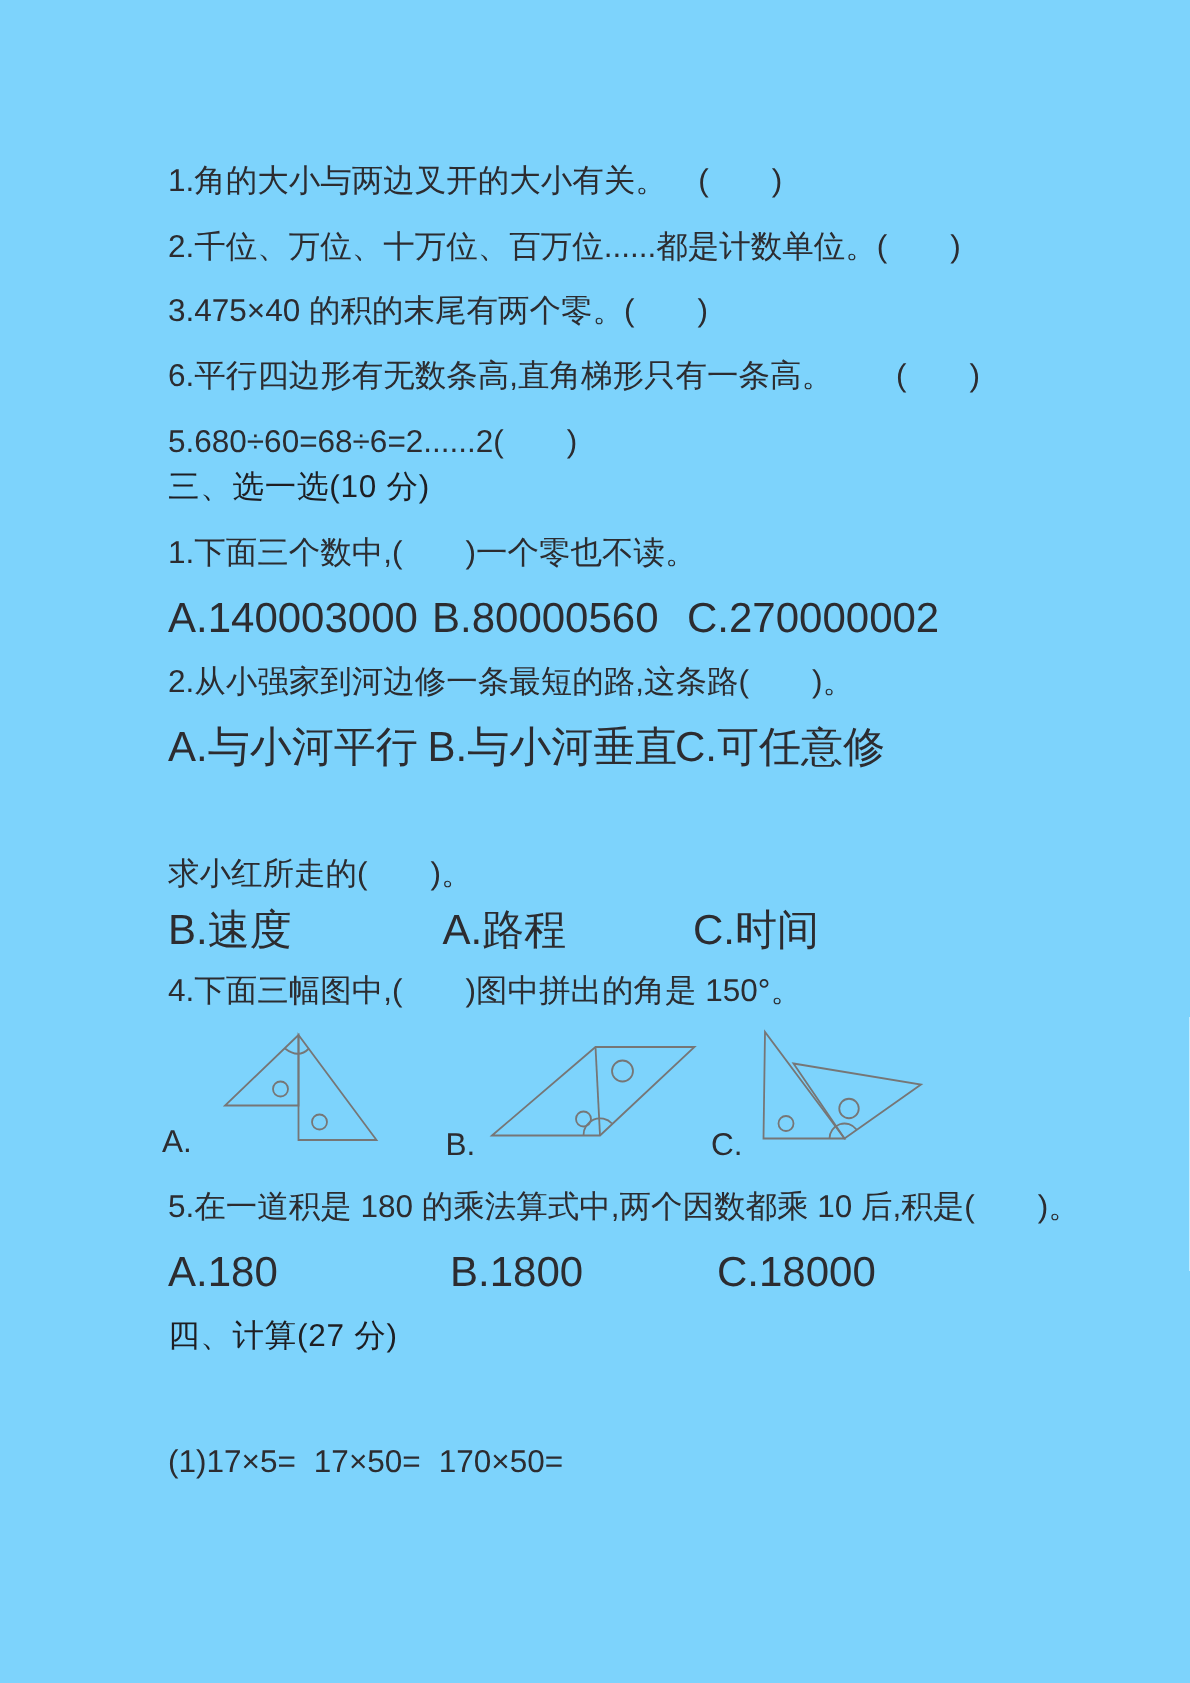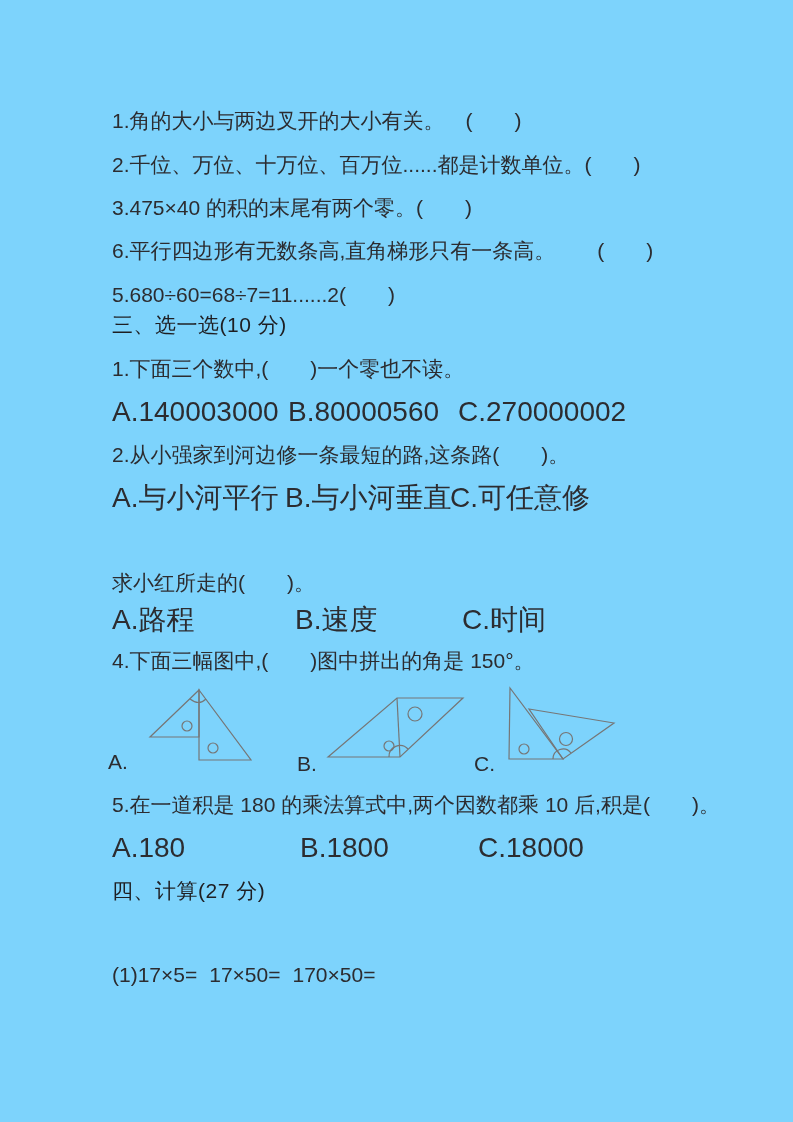--- a/index.html
+++ b/index.html
@@ -39,42 +39,42 @@
 </style>
 </head>
 <body>
 
 <div class="page">
 
   <div class="ln" style="top:107px">1.角的大小与两边叉开的大小有关。　(　　)</div>
   <div class="ln" style="top:151px">2.千位、万位、十万位、百万位......都是计数单位。(　　)</div>
   <div class="ln" style="top:194px">3.475×40 的积的末尾有两个零。(　　)</div>
   <div class="ln" style="top:237px">6.平行四边形有无数条高,直角梯形只有一条高。　　(　　)</div>
-  <div class="ln" style="top:281px">5.680÷60=68÷7=11......2(　　)</div>
+  <div class="ln" style="top:281px">5.680÷60=68÷6=2......2(　　)</div>
 
   <div class="ln bold" style="top:311px">三、选一选(10 分)</div>
 
   <div class="ln" style="top:355px">1.下面三个数中,(　　)一个零也不读。</div>
   <div class="opts" style="top:398px;grid-template-columns:176px 170px auto">
     <span>A.140003000</span>
     <span>B.80000560</span>
     <span>C.270000002</span>
   </div>
 
   <div class="ln" style="top:441px">2.从小强家到河边修一条最短的路,这条路(　　)。</div>
   <div class="opts" style="top:484px;grid-template-columns:173px 165px auto">
     <span>A.与小河平行</span>
     <span>B.与小河垂直</span>
     <span>C.可任意修</span>
   </div>
 
   <div class="ln" style="top:569px">求小红所走的(　　)。</div>
   <div class="opts" style="top:606px;grid-template-columns:183px 167px auto">
+    <span>B.速度</span>
     <span>A.路程</span>
-    <span>B.速度</span>
     <span>C.时间</span>
   </div>
 
   <div class="ln" style="top:647px">4.下面三幅图中,(　　)图中拼出的角是 150°。</div>
 
   <div class="fig" style="left:145px;top:683px">
     <svg width="110" height="80" viewBox="0 0 110 80" fill="none" stroke="#767676" stroke-width="1.2">
       <polygon points="54,7 5,54 54,54"></polygon>
       <polygon points="54,7 54,77 106,77"></polygon>
       <circle cx="42" cy="43" r="5"></circle>

